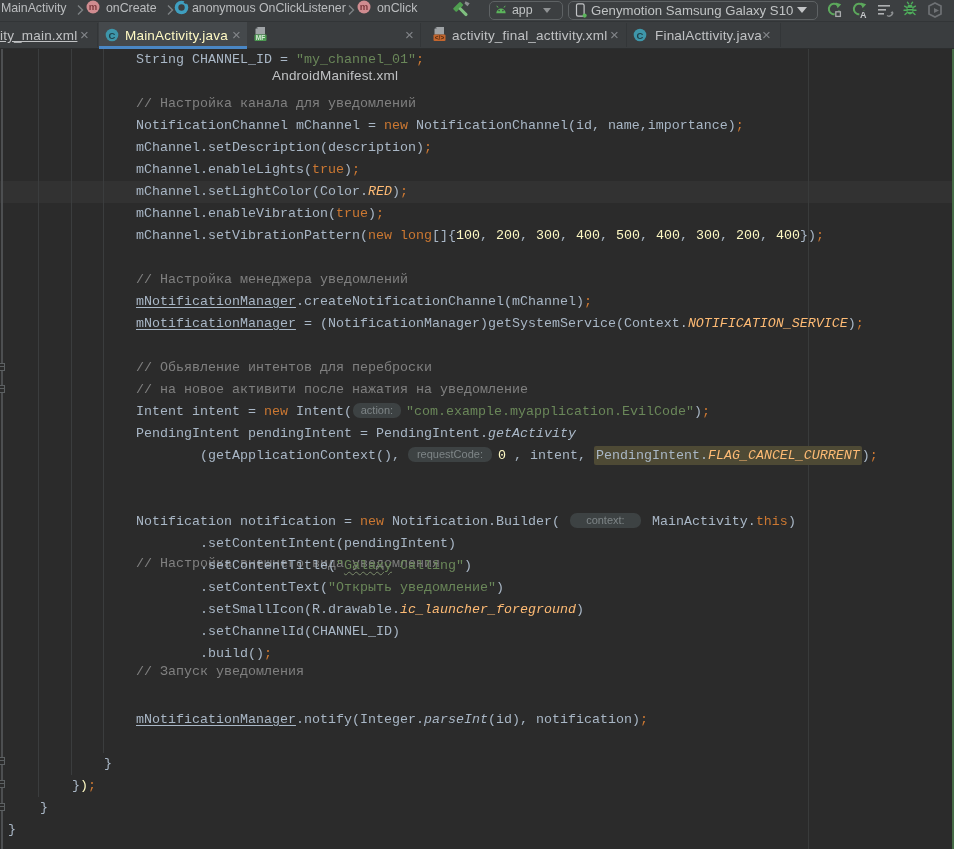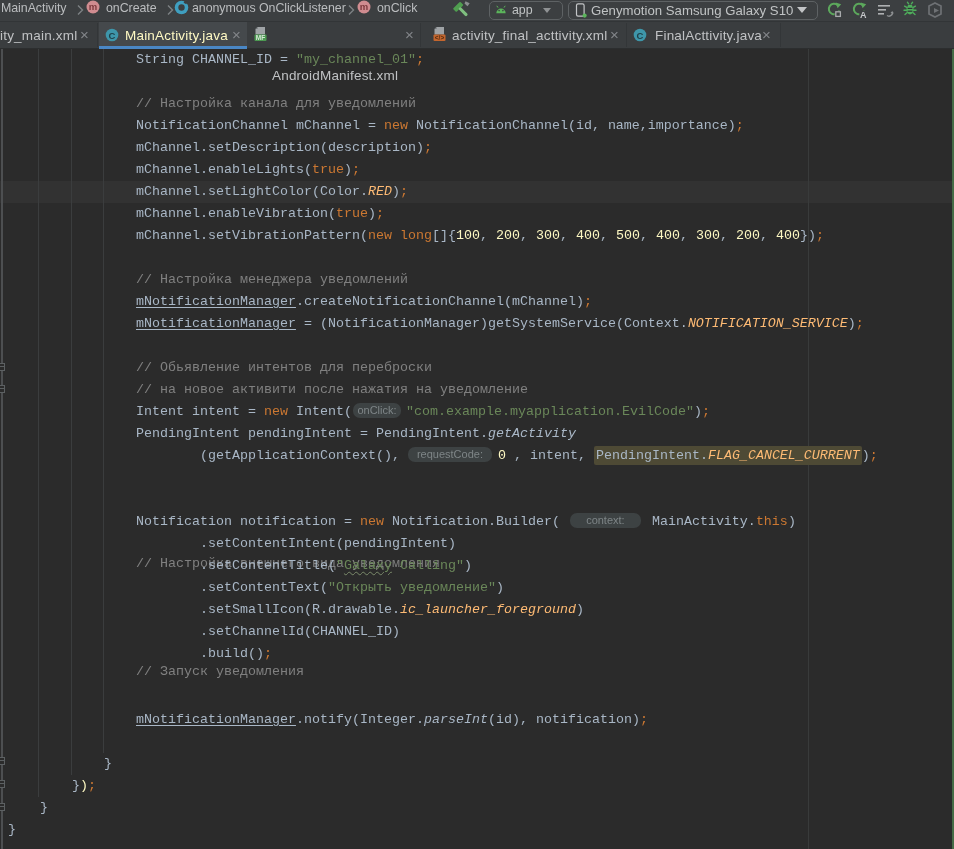--- a/index.html
+++ b/index.html
@@ -53,21 +53,21 @@
 <div class="ln" style="top:137px;">&nbsp;&nbsp;&nbsp;&nbsp;&nbsp;&nbsp;&nbsp;&nbsp;&nbsp;&nbsp;&nbsp;&nbsp;&nbsp;&nbsp;&nbsp;&nbsp;mChannel.setDescription(description)<span class="k">;</span></div>
 <div class="ln" style="top:159px;">&nbsp;&nbsp;&nbsp;&nbsp;&nbsp;&nbsp;&nbsp;&nbsp;&nbsp;&nbsp;&nbsp;&nbsp;&nbsp;&nbsp;&nbsp;&nbsp;mChannel.enableLights(<span class="k">true</span>)<span class="k">;</span></div>
 <div class="ln" style="top:181px;">&nbsp;&nbsp;&nbsp;&nbsp;&nbsp;&nbsp;&nbsp;&nbsp;&nbsp;&nbsp;&nbsp;&nbsp;&nbsp;&nbsp;&nbsp;&nbsp;mChannel.setLightColor(Color.<span class="p">RED</span>)<span class="k">;</span></div>
 <div class="ln" style="top:203px;">&nbsp;&nbsp;&nbsp;&nbsp;&nbsp;&nbsp;&nbsp;&nbsp;&nbsp;&nbsp;&nbsp;&nbsp;&nbsp;&nbsp;&nbsp;&nbsp;mChannel.enableVibration(<span class="k">true</span>)<span class="k">;</span></div>
 <div class="ln" style="top:225px;">&nbsp;&nbsp;&nbsp;&nbsp;&nbsp;&nbsp;&nbsp;&nbsp;&nbsp;&nbsp;&nbsp;&nbsp;&nbsp;&nbsp;&nbsp;&nbsp;mChannel.setVibrationPattern(<span class="k">new</span>&nbsp;<span class="k">long</span>[]{<span class="n">100</span>,&nbsp;<span class="n">200</span>,&nbsp;<span class="n">300</span>,&nbsp;<span class="n">400</span>,&nbsp;<span class="n">500</span>,&nbsp;<span class="n">400</span>,&nbsp;<span class="n">300</span>,&nbsp;<span class="n">200</span>,&nbsp;<span class="n">400</span>})<span class="k">;</span></div>
 <div class="ln" style="top:269px;">&nbsp;&nbsp;&nbsp;&nbsp;&nbsp;&nbsp;&nbsp;&nbsp;&nbsp;&nbsp;&nbsp;&nbsp;&nbsp;&nbsp;&nbsp;&nbsp;<span class="c">//&nbsp;Настройка&nbsp;менеджера&nbsp;уведомлений</span></div>
 <div class="ln" style="top:291px;">&nbsp;&nbsp;&nbsp;&nbsp;&nbsp;&nbsp;&nbsp;&nbsp;&nbsp;&nbsp;&nbsp;&nbsp;&nbsp;&nbsp;&nbsp;&nbsp;<span class="u">mNotificationManager</span>.createNotificationChannel(mChannel)<span class="k">;</span></div>
 <div class="ln" style="top:313px;">&nbsp;&nbsp;&nbsp;&nbsp;&nbsp;&nbsp;&nbsp;&nbsp;&nbsp;&nbsp;&nbsp;&nbsp;&nbsp;&nbsp;&nbsp;&nbsp;<span class="u">mNotificationManager</span>&nbsp;=&nbsp;(NotificationManager)getSystemService(Context.<span class="p">NOTIFICATION_SERVICE</span>)<span class="k">;</span></div>
 <div class="ln" style="top:357px;">&nbsp;&nbsp;&nbsp;&nbsp;&nbsp;&nbsp;&nbsp;&nbsp;&nbsp;&nbsp;&nbsp;&nbsp;&nbsp;&nbsp;&nbsp;&nbsp;<span class="c">//&nbsp;Обьявление&nbsp;интентов&nbsp;для&nbsp;переброски</span></div>
 <div class="ln" style="top:379px;">&nbsp;&nbsp;&nbsp;&nbsp;&nbsp;&nbsp;&nbsp;&nbsp;&nbsp;&nbsp;&nbsp;&nbsp;&nbsp;&nbsp;&nbsp;&nbsp;<span class="c">//&nbsp;на&nbsp;новое&nbsp;активити&nbsp;после&nbsp;нажатия&nbsp;на&nbsp;уведомление</span></div>
-<div class="ln" style="top:401px;">&nbsp;&nbsp;&nbsp;&nbsp;&nbsp;&nbsp;&nbsp;&nbsp;&nbsp;&nbsp;&nbsp;&nbsp;&nbsp;&nbsp;&nbsp;&nbsp;Intent&nbsp;intent&nbsp;=&nbsp;<span class="k">new</span>&nbsp;Intent(<span class="hint" style="width:48px;margin-left:1px;margin-right:5px;">onClick:</span><span class="s">"com.example.myapplication.EvilCode"</span>)<span class="k">;</span></div>
+<div class="ln" style="top:401px;">&nbsp;&nbsp;&nbsp;&nbsp;&nbsp;&nbsp;&nbsp;&nbsp;&nbsp;&nbsp;&nbsp;&nbsp;&nbsp;&nbsp;&nbsp;&nbsp;Intent&nbsp;intent&nbsp;=&nbsp;<span class="k">new</span>&nbsp;Intent(<span class="hint" style="width:48px;margin-left:1px;margin-right:5px;">action:</span><span class="s">"com.example.myapplication.EvilCode"</span>)<span class="k">;</span></div>
 <div class="ln" style="top:423px;">&nbsp;&nbsp;&nbsp;&nbsp;&nbsp;&nbsp;&nbsp;&nbsp;&nbsp;&nbsp;&nbsp;&nbsp;&nbsp;&nbsp;&nbsp;&nbsp;PendingIntent&nbsp;pendingIntent&nbsp;=&nbsp;PendingIntent.<span class="it">getActivity</span></div>
 <div class="ln" style="top:445px;">&nbsp;&nbsp;&nbsp;&nbsp;&nbsp;&nbsp;&nbsp;&nbsp;&nbsp;&nbsp;&nbsp;&nbsp;&nbsp;&nbsp;&nbsp;&nbsp;&nbsp;&nbsp;&nbsp;&nbsp;&nbsp;&nbsp;&nbsp;&nbsp;(getApplicationContext(),&nbsp;<span class="hint" style="width:84px;margin-left:0px;margin-right:6px;">requestCode:</span><span class="n">0</span>&nbsp;,&nbsp;intent,&nbsp;<span class="hl">PendingIntent.<span class="p">FLAG_CANCEL_CURRENT</span></span>)<span class="k">;</span></div>
 <div class="ln" style="top:513px;margin-top:40px;">&nbsp;&nbsp;&nbsp;&nbsp;&nbsp;&nbsp;&nbsp;&nbsp;&nbsp;&nbsp;&nbsp;&nbsp;&nbsp;&nbsp;&nbsp;&nbsp;<span class="c">//&nbsp;Настройка&nbsp;внешнего&nbsp;вида&nbsp;уведомления</span></div>
 <div class="ln" style="top:511px;">&nbsp;&nbsp;&nbsp;&nbsp;&nbsp;&nbsp;&nbsp;&nbsp;&nbsp;&nbsp;&nbsp;&nbsp;&nbsp;&nbsp;&nbsp;&nbsp;Notification&nbsp;notification&nbsp;=&nbsp;<span class="k">new</span>&nbsp;Notification.Builder(<span class="hint" style="width:71px;margin-left:10px;margin-right:11px;">context:</span>MainActivity.<span class="k">this</span>)</div>
 <div class="ln" style="top:533px;">&nbsp;&nbsp;&nbsp;&nbsp;&nbsp;&nbsp;&nbsp;&nbsp;&nbsp;&nbsp;&nbsp;&nbsp;&nbsp;&nbsp;&nbsp;&nbsp;&nbsp;&nbsp;&nbsp;&nbsp;&nbsp;&nbsp;&nbsp;&nbsp;.setContentIntent(pendingIntent)</div>
 <div class="ln" style="top:555px;">&nbsp;&nbsp;&nbsp;&nbsp;&nbsp;&nbsp;&nbsp;&nbsp;&nbsp;&nbsp;&nbsp;&nbsp;&nbsp;&nbsp;&nbsp;&nbsp;&nbsp;&nbsp;&nbsp;&nbsp;&nbsp;&nbsp;&nbsp;&nbsp;.setContentTitle(<span class="s">"</span><span class="s wavy">Galaxy</span><span class="s">&nbsp;Calling"</span>)</div>
 <div class="ln" style="top:577px;">&nbsp;&nbsp;&nbsp;&nbsp;&nbsp;&nbsp;&nbsp;&nbsp;&nbsp;&nbsp;&nbsp;&nbsp;&nbsp;&nbsp;&nbsp;&nbsp;&nbsp;&nbsp;&nbsp;&nbsp;&nbsp;&nbsp;&nbsp;&nbsp;.setContentText(<span class="s">"Открыть&nbsp;уведомление"</span>)</div>
 <div class="ln" style="top:599px;">&nbsp;&nbsp;&nbsp;&nbsp;&nbsp;&nbsp;&nbsp;&nbsp;&nbsp;&nbsp;&nbsp;&nbsp;&nbsp;&nbsp;&nbsp;&nbsp;&nbsp;&nbsp;&nbsp;&nbsp;&nbsp;&nbsp;&nbsp;&nbsp;.setSmallIcon(R.drawable.<span class="p">ic_launcher_foreground</span>)</div>
 <div class="ln" style="top:621px;">&nbsp;&nbsp;&nbsp;&nbsp;&nbsp;&nbsp;&nbsp;&nbsp;&nbsp;&nbsp;&nbsp;&nbsp;&nbsp;&nbsp;&nbsp;&nbsp;&nbsp;&nbsp;&nbsp;&nbsp;&nbsp;&nbsp;&nbsp;&nbsp;.setChannelId(CHANNEL_ID)</div>
 <div class="ln" style="top:643px;">&nbsp;&nbsp;&nbsp;&nbsp;&nbsp;&nbsp;&nbsp;&nbsp;&nbsp;&nbsp;&nbsp;&nbsp;&nbsp;&nbsp;&nbsp;&nbsp;&nbsp;&nbsp;&nbsp;&nbsp;&nbsp;&nbsp;&nbsp;&nbsp;.build()<span class="k">;</span></div>
@@ -169,21 +169,21 @@
 <path d="M7 6 l5 2.5 -5 2.5z" fill="#6e7174"></path>
     </svg></div>
 <div id="tabbar"></div>
 <div class="abs" style="left:0;top:48px;width:954px;height:1px;background:#2c2e2f;"></div>
 <div class="abs" style="left:99px;top:22px;width:148px;height:27px;background:#45494c;"></div>
 <div class="abs" style="left:99px;top:45.5px;width:148px;height:3.5px;background:#4a87c5;"></div>
 <div class="abs" style="left:97px;top:23px;width:1px;height:24px;background:#333638;"></div>
 <div class="abs" style="left:420px;top:23px;width:1px;height:24px;background:#333638;"></div>
 <div class="abs" style="left:626px;top:23px;width:1px;height:24px;background:#333638;"></div>
 <div class="abs" style="left:780px;top:23px;width:1px;height:24px;background:#333638;"></div>
-<div class="tabtext" style="left:0px;">ity_main.xml</div>
+<div class="tabtext" style="left:0px;text-decoration:underline;">ity_main.xml</div>
 <div class="tabtext" style="left:125px;color:#fef9c3;">MainActivity.java</div>
 <div class="tabtext" style="left:272px;margin-top:40px;">AndroidManifest.xml</div>
 <div class="tabtext" style="left:452px;">activity_final_acttivity.xml</div>
 <div class="tabtext" style="left:655px;">FinalActtivity.java</div>
 <div class="x" style="left:79px;">×</div>
 <div class="x" style="left:231px;">×</div>
 <div class="x" style="left:404px;">×</div>
 <div class="x" style="left:609px;">×</div>
 <div class="x" style="left:761px;">×</div>
 <div class="abs" style="left:105px;top:28px;"><svg width="14" height="14" viewBox="0 0 14 14">

